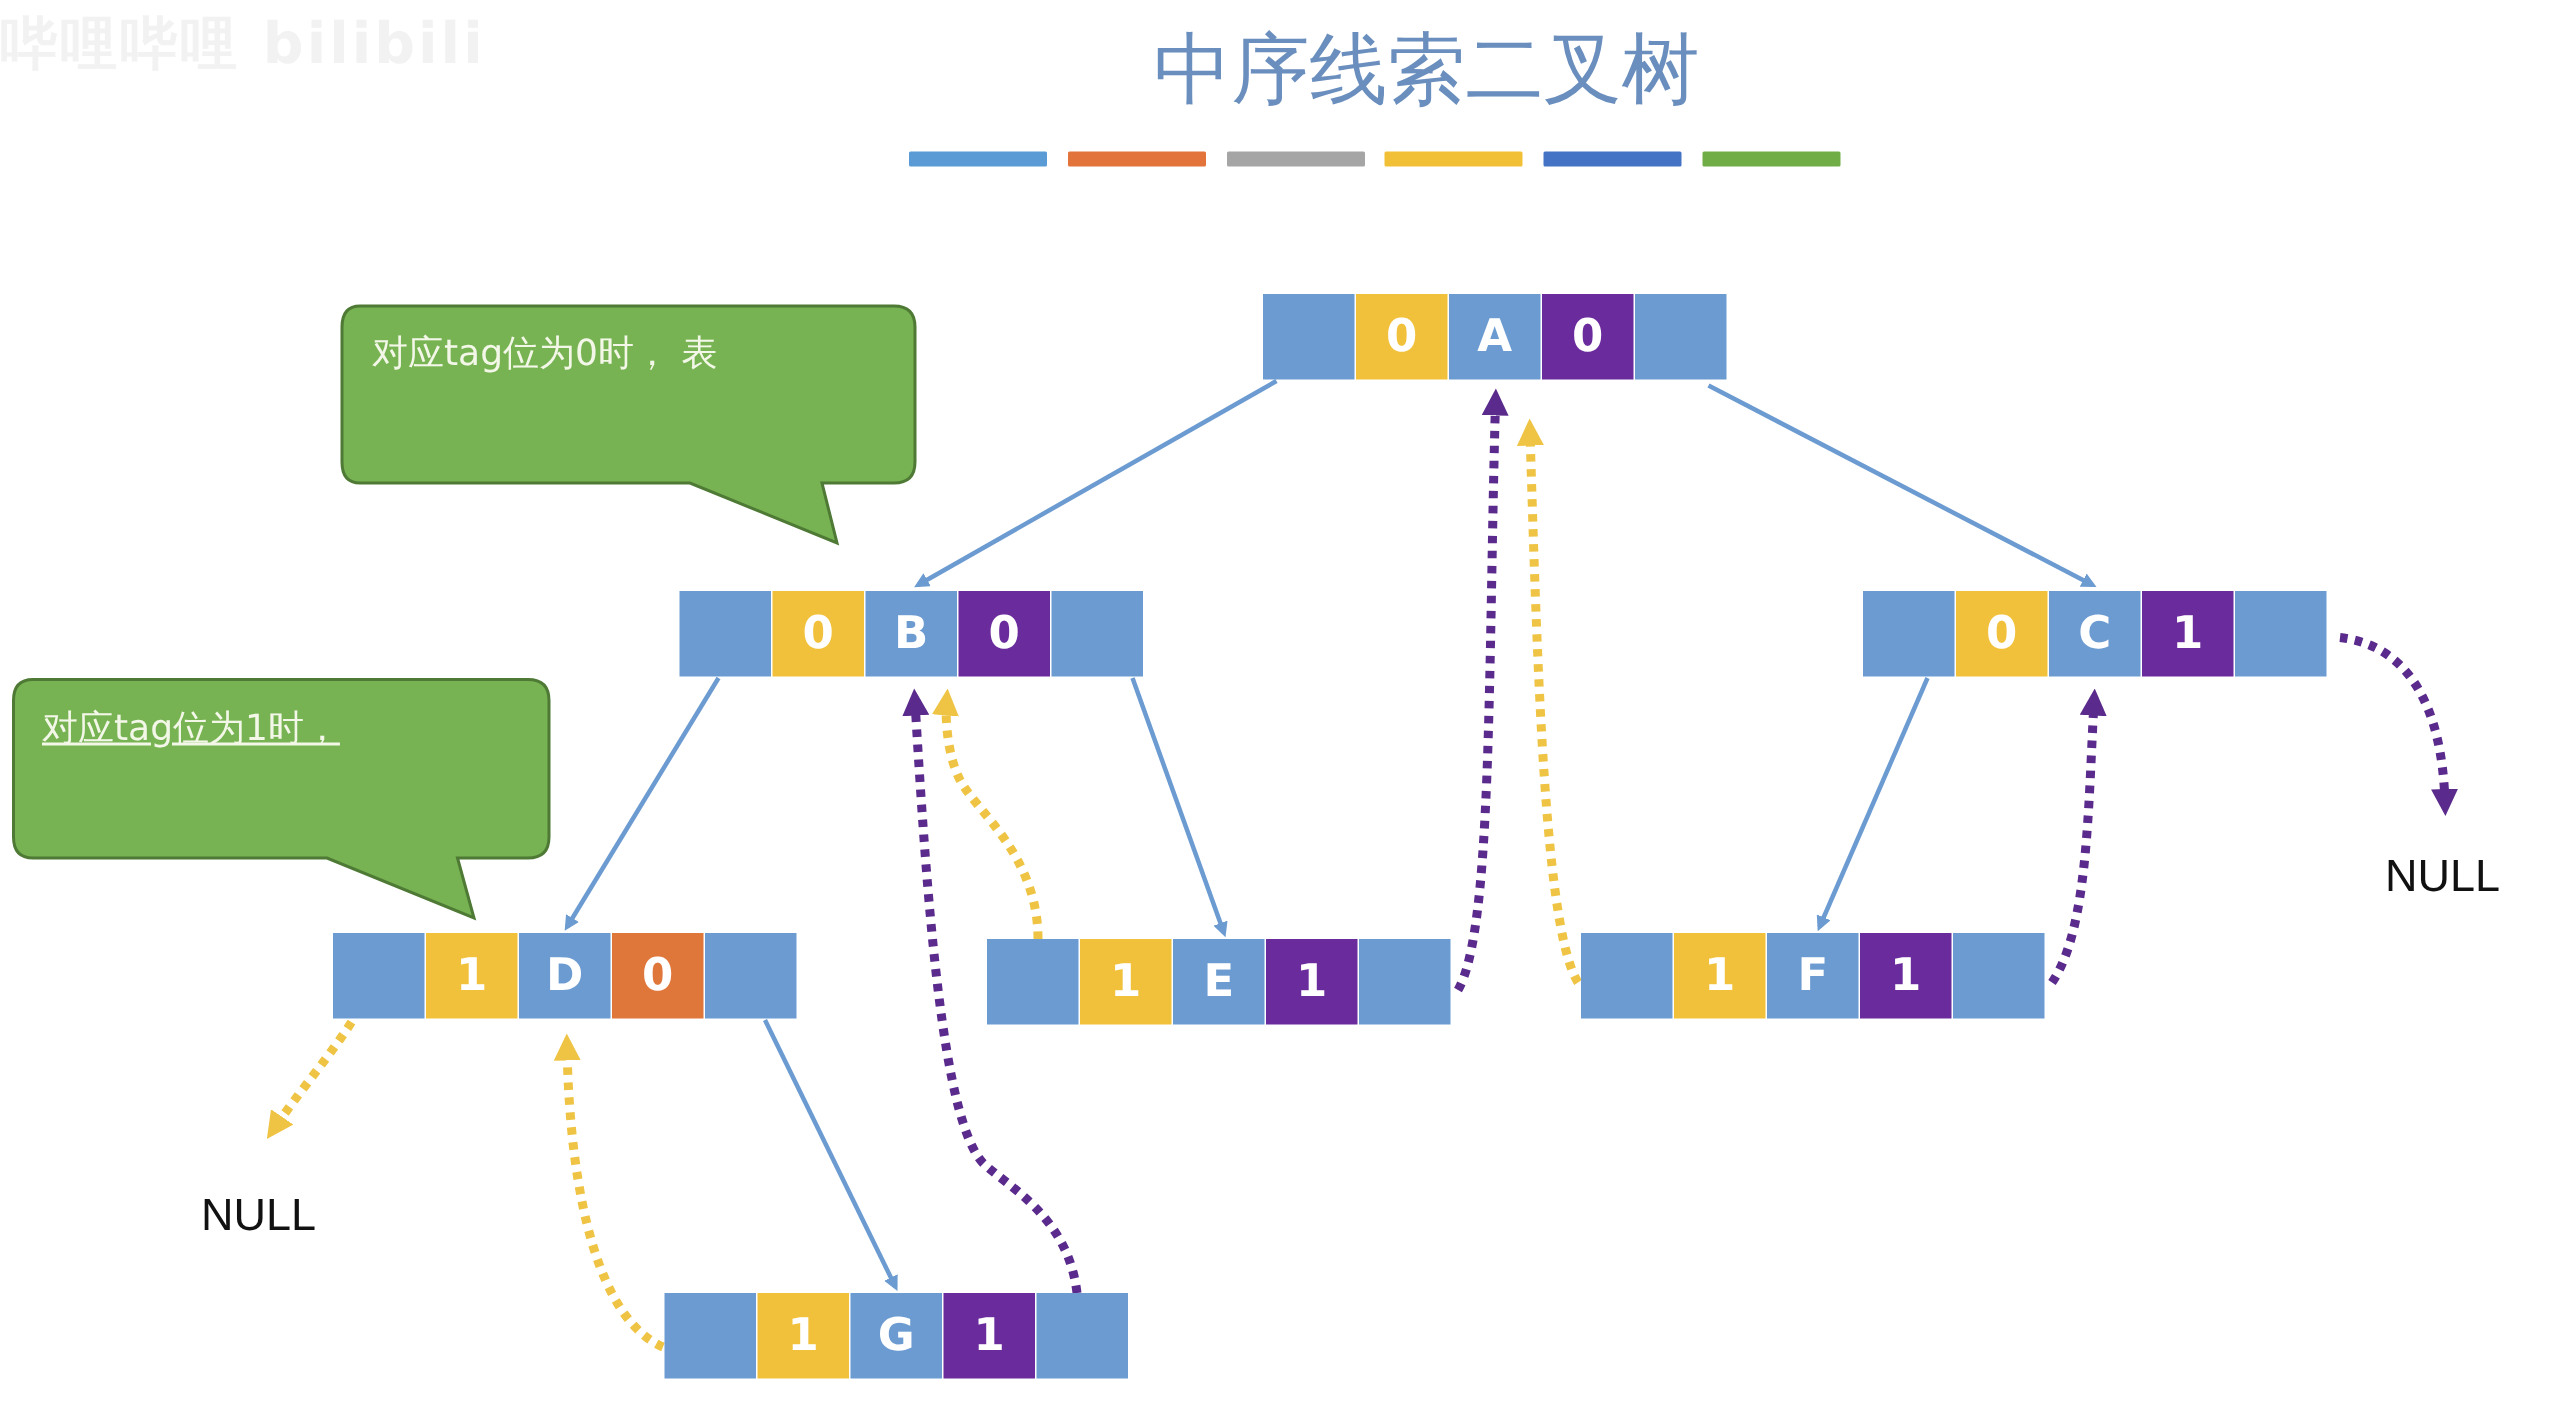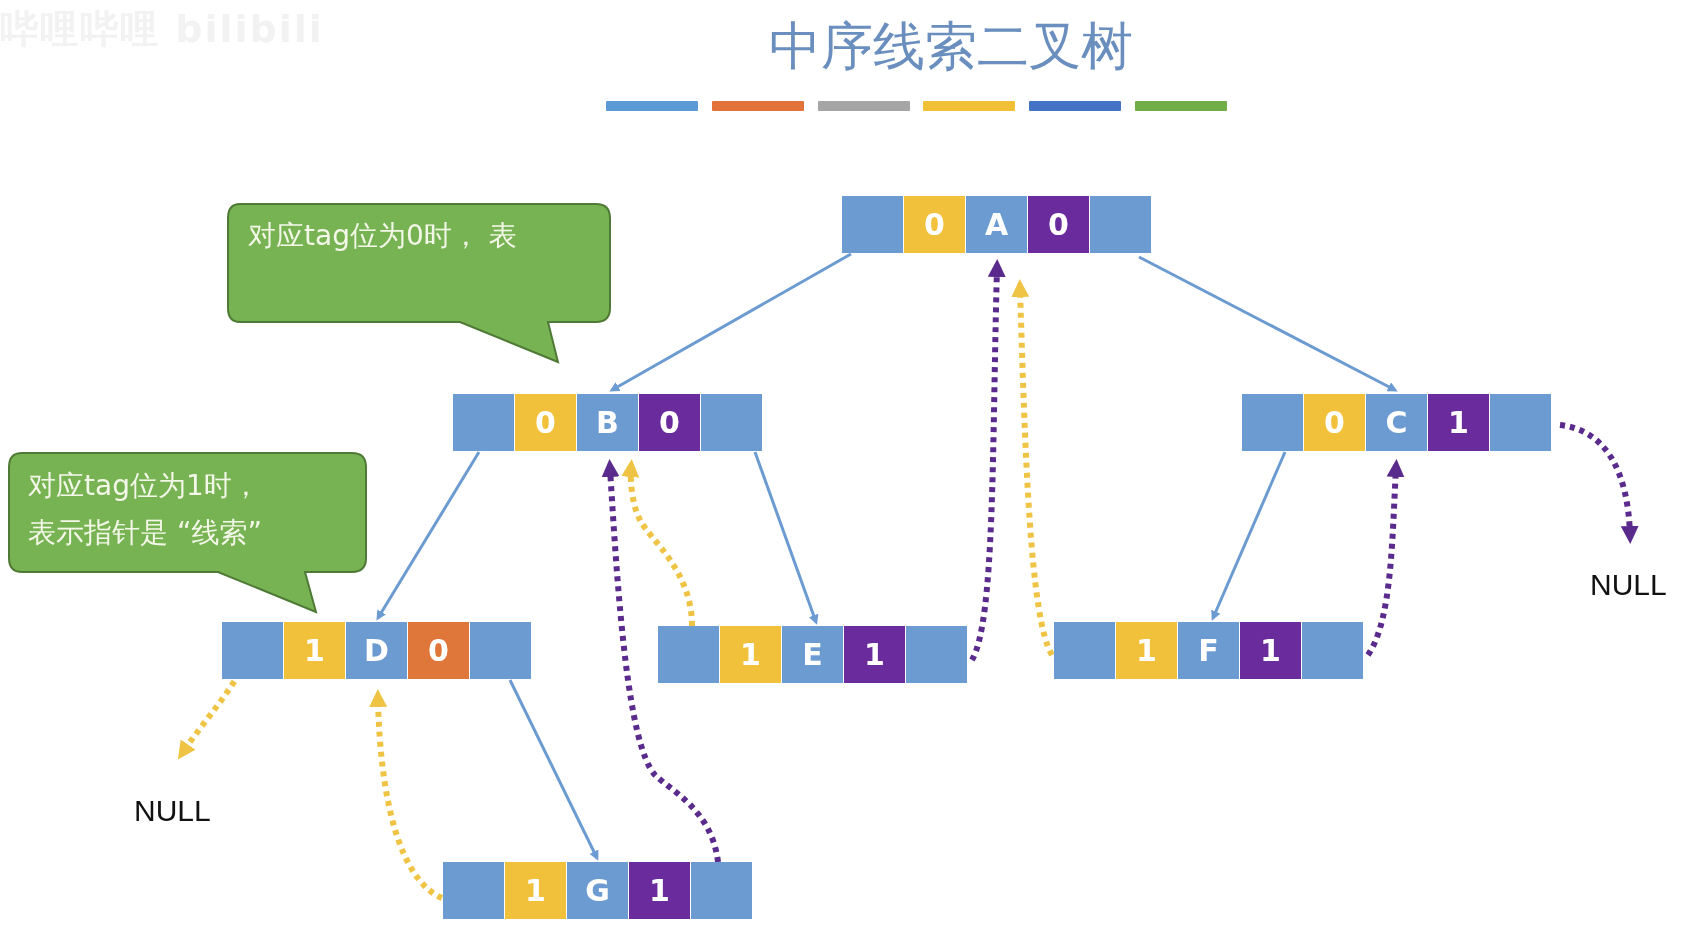--- a/index.html
+++ b/index.html
@@ -13,21 +13,21 @@
   .title span { display:inline-block; margin-left:210px; }
   .colorbar { position:absolute; top:101px; height:10px; width:92px; border-radius:1px; }
   #diagram { position:absolute; left:0; top:0; }
   .node { position:absolute; height:57px; display:flex; }
   .cell { width:61px; height:57px; margin-right:1px; display:flex; align-items:center;
           justify-content:center; color:#ffffff; font-family:"DejaVu Sans", sans-serif;
           font-weight:bold; font-size:30px; box-sizing:border-box; }
   .cell:last-child { margin-right:0; }
   .null-label { position:absolute; font-family:"Liberation Sans", sans-serif; font-size:30px; color:#111;text-align:right; }
   .callout { position:absolute; color:#f3f7e8; font-family:"DejaVu Sans", sans-serif;
-             font-size:28px; line-height:47px; }
+             font-size:24px; line-height:47px; }
 </style>
 </head>
 <body>
 
 <div class="watermark">哔哩哔哩 bilibili</div>
 <div class="title"><span>中序线索二叉树</span></div>
 
 <div id="colorbars">
     <div class="colorbar" style="left: 606px; background: rgb(91, 155, 213);"></div>
     <div class="colorbar" style="left: 712px; background: rgb(226, 115, 58);"></div>
@@ -69,23 +69,22 @@
       <path d="M972,660 C995,620 992,450 997,268" fill="none" stroke="#5a2a8c" stroke-width="6" stroke-dasharray="5 5" marker-end="url(#arrPurple)"></path>
       <path d="M1052,655 C1030,620 1025,450 1020,288" fill="none" stroke="#efc444" stroke-width="6" stroke-dasharray="5 5" marker-end="url(#arrYellow)"></path>
       <path d="M1368,655 C1392,620 1392,540 1396,468" fill="none" stroke="#5a2a8c" stroke-width="6" stroke-dasharray="5 5" marker-end="url(#arrPurple)"></path>
       <path d="M1560,425 C1605,430 1628,470 1630,535" fill="none" stroke="#5a2a8c" stroke-width="6" stroke-dasharray="5 5" marker-end="url(#arrPurple)"></path>
     </g>
 </svg>
 
 <div class="callout" style="left:248px; top:212px;">
   <div>对应tag位为0时， 表</div>
 </div>
-<div class="callout" style="left:28px; top:462px;">
+<div class="callout" style="left:28px; top:462px;text-decoration:underline;">
   <div>对应tag位为1时，</div>
-  <div>表示指针是 “线索”</div>
 </div>
 
 <div id="nodes">
     <div class="node" style="left: 842px; top: 196px;">
       <div class="cell" style="background: rgb(107, 155, 209);"></div>
       <div class="cell" style="background: rgb(242, 193, 60);">0</div>
       <div class="cell" style="background: rgb(107, 155, 209);">A</div>
       <div class="cell" style="background: rgb(106, 43, 156);">0</div>
       <div class="cell" style="background: rgb(107, 155, 209);"></div>
     </div>

